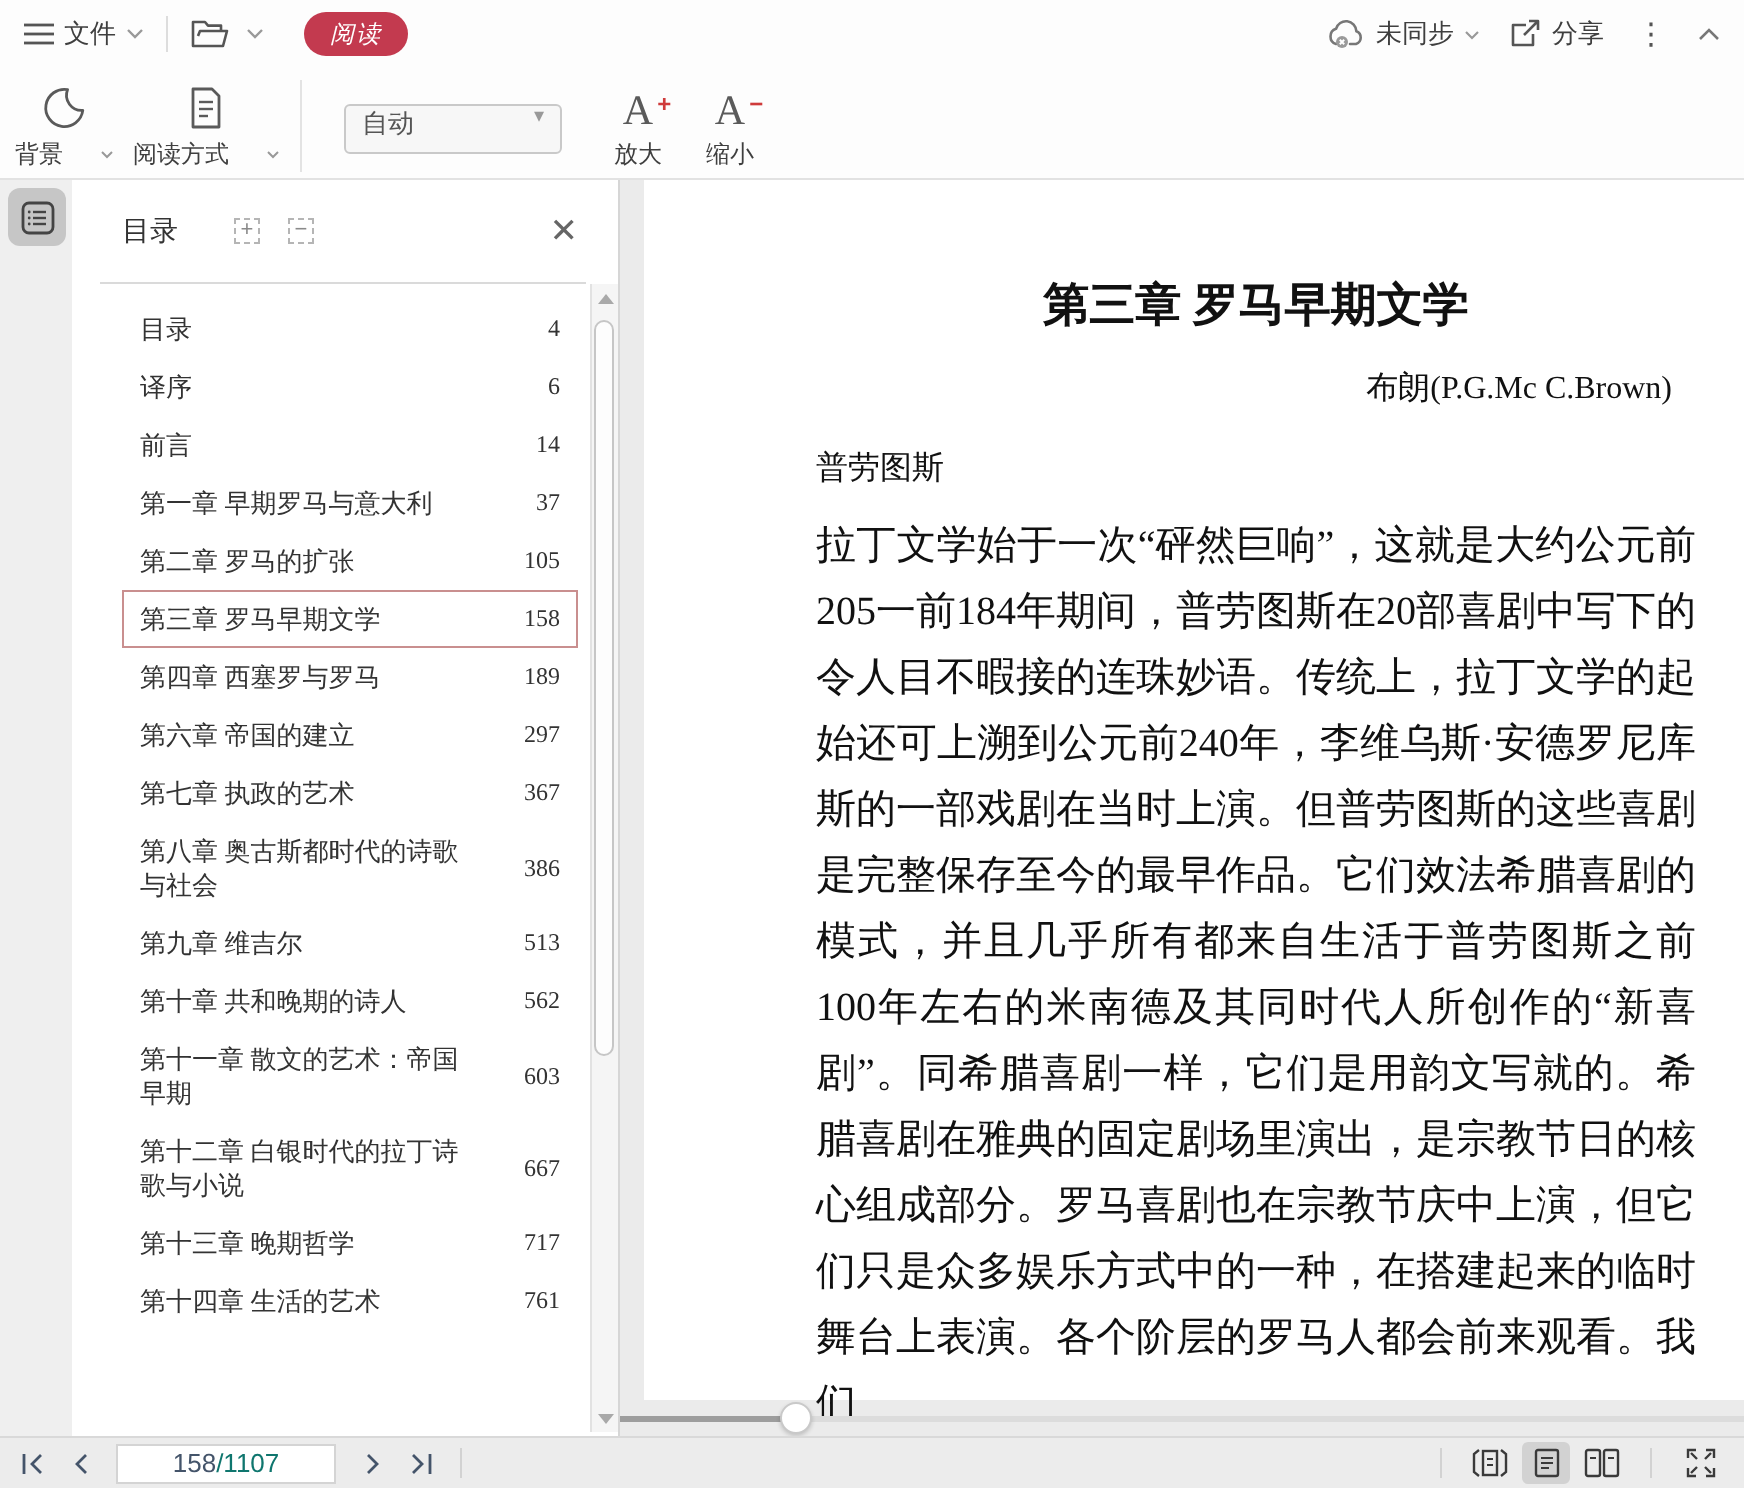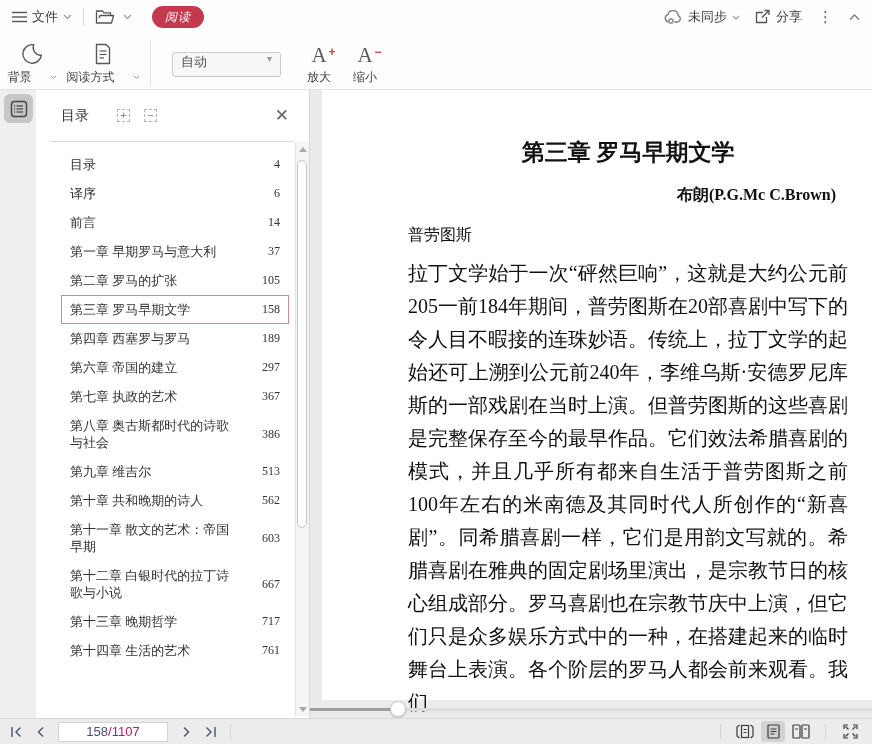--- a/index.html
+++ b/index.html
@@ -51,34 +51,34 @@
   .sb-arrow { position:absolute; left:0; width:13px; height:14px; display:flex; align-items:center; justify-content:center; }
   .tri-up { width:0; height:0; border-left:4px solid transparent; border-right:4px solid transparent; border-bottom:5px solid #a9a9a9; }
   .tri-dn { width:0; height:0; border-left:4px solid transparent; border-right:4px solid transparent; border-top:5px solid #a9a9a9; }
   .sb-thumb { position:absolute; left:1px; top:18px; width:10px; height:368px; background:#fdfdfd; border:1px solid #c6c6c6; border-radius:6px; }
 
   
   .main { position:absolute; left:310px; top:90px; width:562px; height:628px; background:#ebebeb; }
   .page { position:absolute; left:12px; top:0; right:0; height:610px; background:#fff; font-family:"Liberation Serif","DejaVu Serif",serif; color:#111; }
   .page-inner { padding:48px 24px 0 86px; }
   .doc-title { font-size:23px; font-weight:bold; text-align:center; line-height:30px; }
-  .doc-author { text-align:right; font-size:16px; margin-top:16px; padding-right:12px; line-height:22px;font-weight:bold; }
+  .doc-author { text-align:right; font-size:16px; margin-top:16px; padding-right:12px; line-height:22px; }
   .doc-heading { font-size:16px; margin-top:18px; line-height:22px; }
   .doc-para { margin-top:11px; font-size:20px; line-height:33px; text-align:justify; }
   
   .progress { position:absolute; left:0; right:0; bottom:0; height:18px; }
   .p-track { position:absolute; left:0; right:0; top:8px; height:3px; background:#dcdcdc; }
   .p-fill { position:absolute; left:0; top:8px; width:88px; height:3px; background:#9d9d9d; }
   .p-thumb { position:absolute; left:80px; top:1px; width:16px; height:16px; background:#fff; border:1px solid #c9c9c9; border-radius:50%; box-shadow:0 1px 2px rgba(0,0,0,.18); }
 
   
   .statusbar { position:absolute; left:0; top:718px; width:872px; height:26px; background:#ececec; border-top:1px solid #d9d9d9; display:flex; align-items:center; }
   .nav-btn { display:flex; align-items:center; justify-content:center; width:24px; height:22px; }
   .page-input { width:110px; height:20px; background:#fff; border:1px solid #d4d4d4; display:flex; align-items:center; justify-content:center; font-size:13px; margin:0 6px; }
-  .cur { color:#44546a; } .tot { color:#be185d; }
+  .cur { color:#44546a; } .tot { color:#0f766e; }
   .sb-sep { width:1px; height:15px; background:#d2d2d2; margin:0 8px; }
   .view-group { display:flex; align-items:center; margin-left:auto; margin-right:10px; gap:4px; }
   .view-btn { width:24px; height:21px; display:flex; align-items:center; justify-content:center; border-radius:3px; }
   .view-btn.active { background:#d2d2d2; }
   svg { display:block; }
 </style>
 </head>
 <body>
 
 <div class="app">

